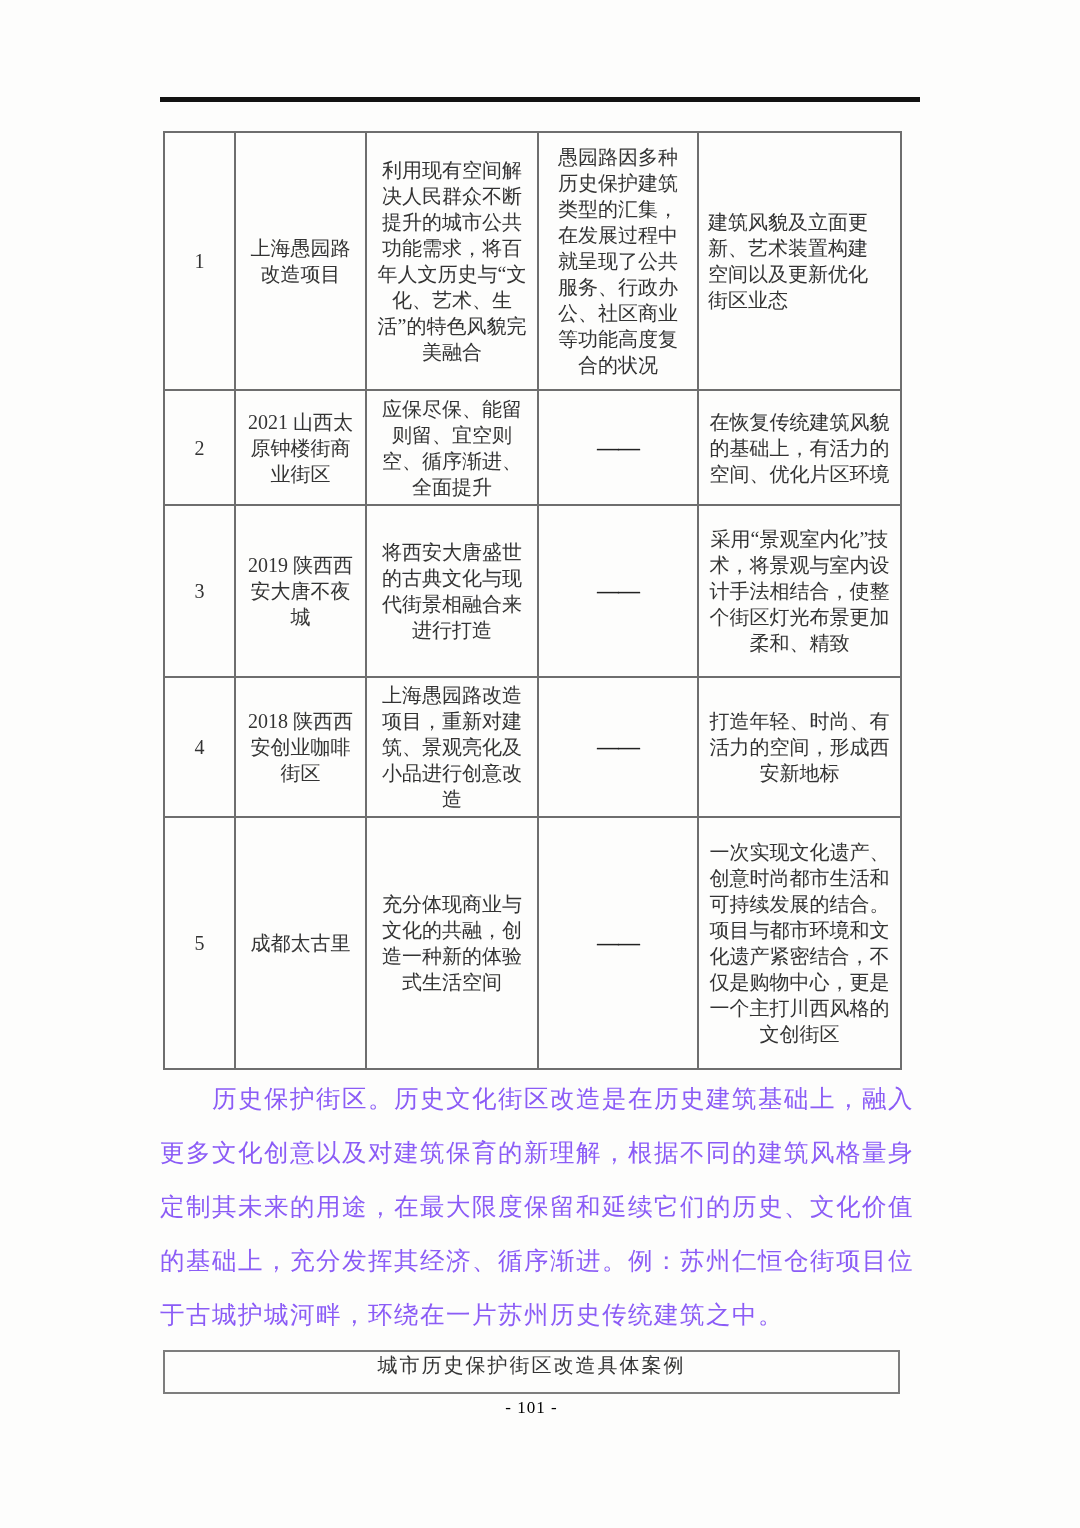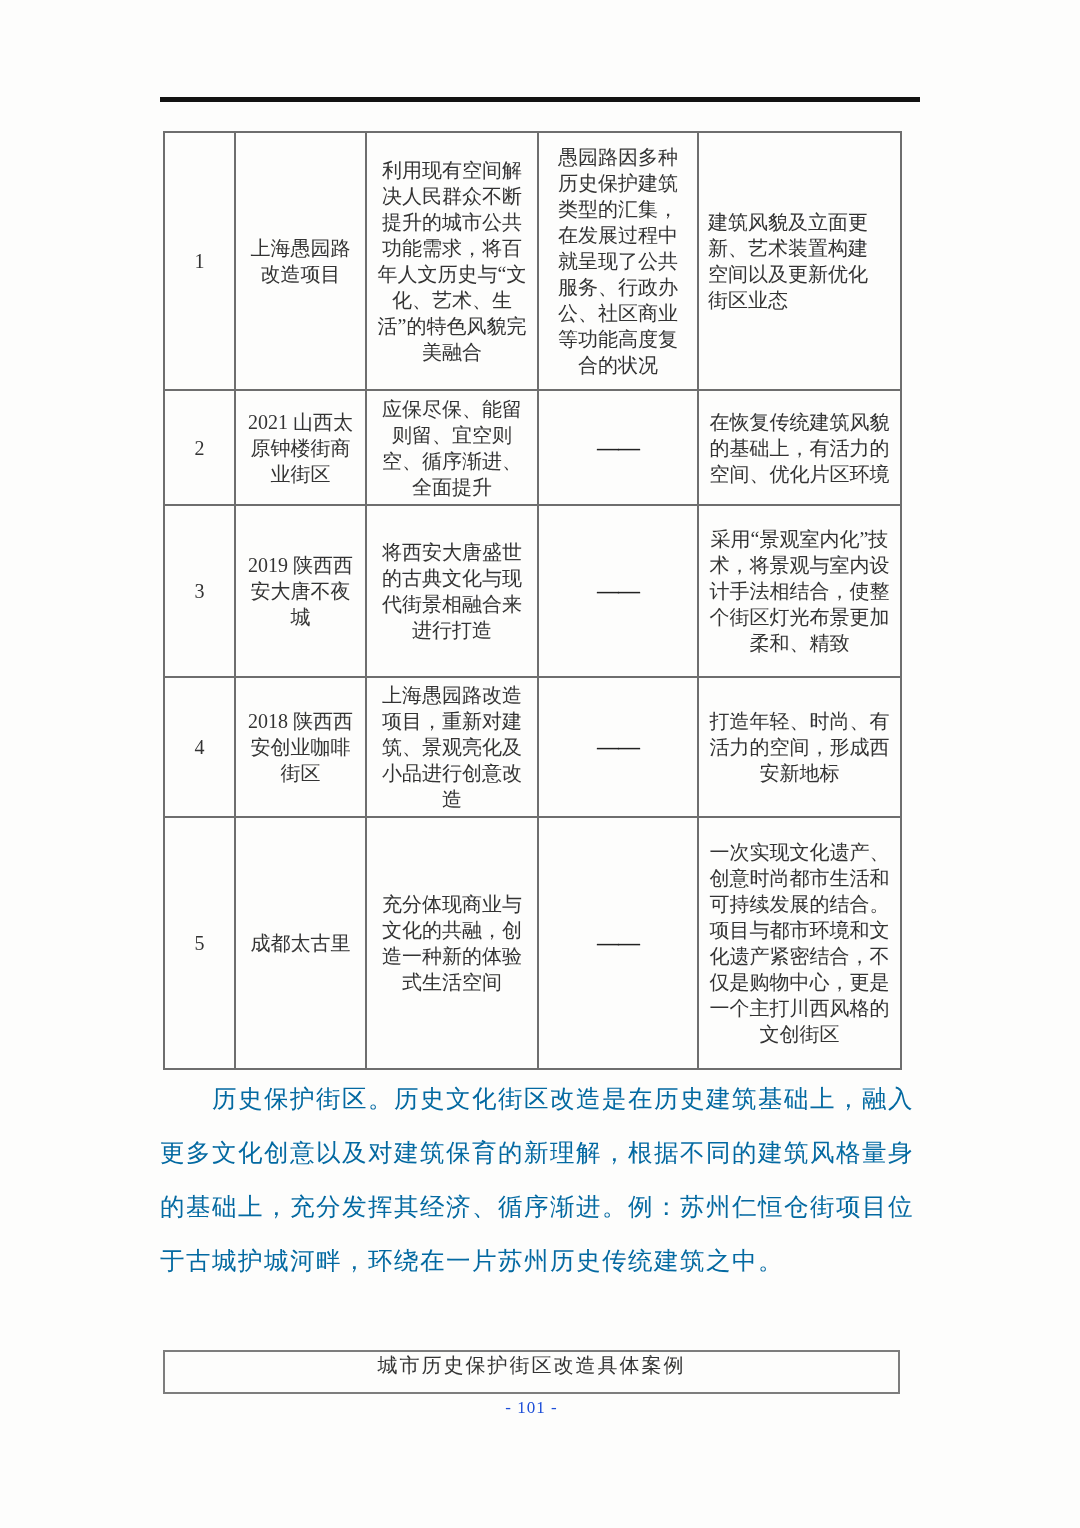--- a/index.html
+++ b/index.html
@@ -59,21 +59,21 @@
     color: #222;
   }
   .paragraph {
     position: absolute;
     left: 160px;
     top: 1072px;
     width: 778px;
     font-size: 24.5px;
     line-height: 54px;
     letter-spacing: 1.5px;
-    color: #0369a1;
+    color: #8b5cf6;
   }
   .pline { white-space: nowrap; }
   .pline.indent { text-indent: 52px; }
   .caption-box {
     position: absolute;
     left: 163px;
     top: 1350px;
     width: 733px;
     height: 40px;
     border: 2px solid #7d7d7d;
@@ -86,21 +86,21 @@
     color: #333;
   }
   .page-number {
     position: absolute;
     left: 163px;
     top: 1398px;
     width: 737px;
     text-align: center;
     font-size: 17px;
     letter-spacing: 1px;
-    color: #1d4ed8;
+    color: #000000;
     font-family: "Liberation Serif", "DejaVu Serif", serif;
   }
 </style>
 </head>
 <body>
 
 <div class="page">
 
   <div class="top-rule"></div>
 
@@ -147,20 +147,21 @@
         <td>充分体现商业与文化的共融，创造一种新的体验式生活空间</td>
         <td class="dash-cell">——</td>
         <td>一次实现文化遗产、创意时尚都市生活和可持续发展的结合。项目与都市环境和文化遗产紧密结合，不仅是购物中心，更是一个主打川西风格的文创街区</td>
       </tr>
     </tbody>
   </table>
 
   <div class="paragraph">
     <div class="pline indent">历史保护街区。历史文化街区改造是在历史建筑基础上，融入</div>
     <div class="pline">更多文化创意以及对建筑保育的新理解，根据不同的建筑风格量身</div>
+    <div class="pline">定制其未来的用途，在最大限度保留和延续它们的历史、文化价值</div>
     <div class="pline">的基础上，充分发挥其经济、循序渐进。例：苏州仁恒仓街项目位</div>
     <div class="pline">于古城护城河畔，环绕在一片苏州历史传统建筑之中。</div>
   </div>
 
   <div class="caption-box">
     <span>城市历史保护街区改造具体案例</span>
   </div>
 
   <div class="page-number">- 101 -</div>
 

